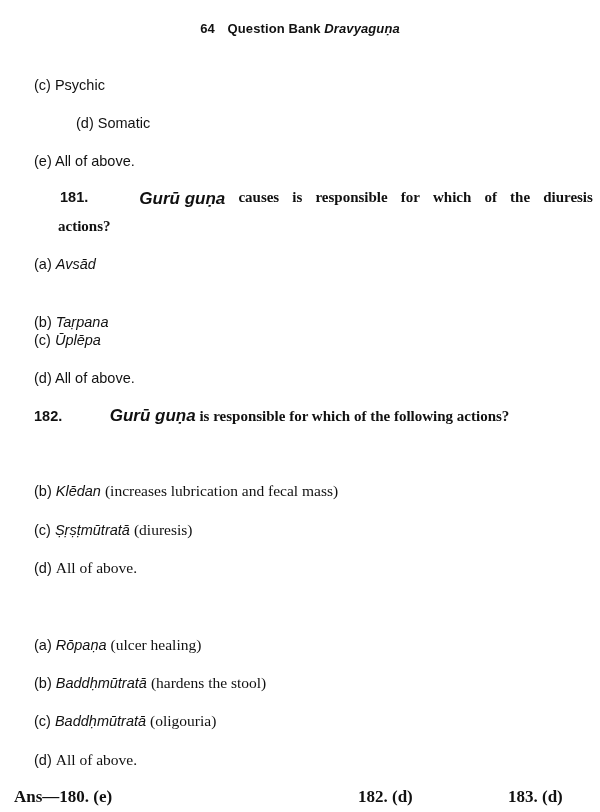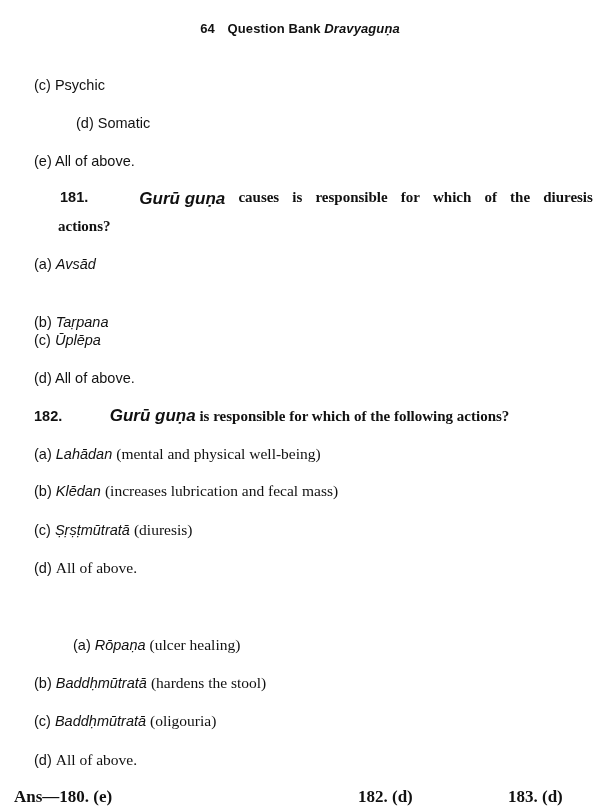--- a/index.html
+++ b/index.html
@@ -144,42 +144,37 @@
     <span>(d)</span>
     <span>All of above.</span>
   </div>
 
   <div class="q" style="top:391px;">
     <span class="qnum">182.</span>
     <span class="term">Gurū guṇa</span>
     <span>is responsible for which of the following actions?</span>
   </div>
 
-  <div class="opt" style="top:430px;">
-    <span>(a)</span>
-    <span class="term">Lahādan</span>
-    <span class="gloss">(mental and physical well-being)</span>
-  </div>
   <div class="opt" style="top:467px;">
     <span>(b)</span>
     <span class="term">Klēdan</span>
     <span class="gloss">(increases lubrication and fecal mass)</span>
   </div>
   <div class="opt" style="top:506px;">
     <span>(c)</span>
     <span class="term">Ṣṛṣṭmūtratā</span>
     <span class="gloss">(diuresis)</span>
   </div>
   <div class="opt" style="top:544px;">
     <span>(d)</span>
     <span class="gloss">All of above.</span>
   </div>
 
 
-  <div class="opt" style="top:621px;margin-left:39px;">
+  <div class="opt" style="top:621px;">
     <span>(a)</span>
     <span class="term">Rōpaṇa</span>
     <span class="gloss">(ulcer healing)</span>
   </div>
   <div class="opt" style="top:659px;">
     <span>(b)</span>
     <span class="term">Baddḥmūtratā</span>
     <span class="gloss">(hardens the stool)</span>
   </div>
   <div class="opt" style="top:697px;">

